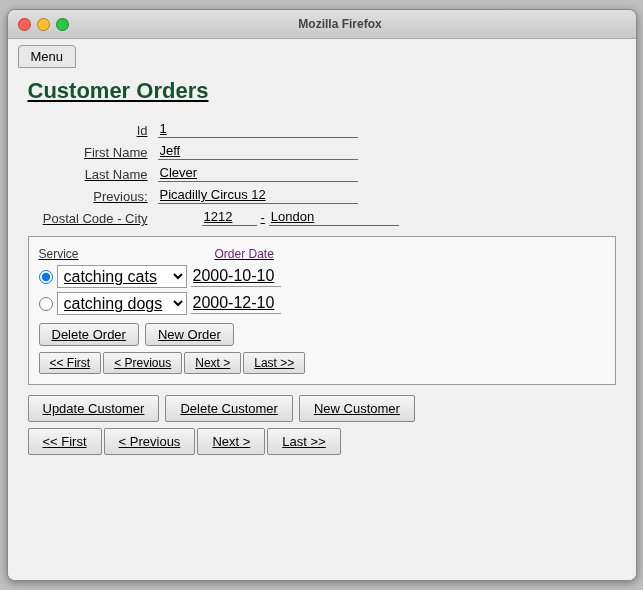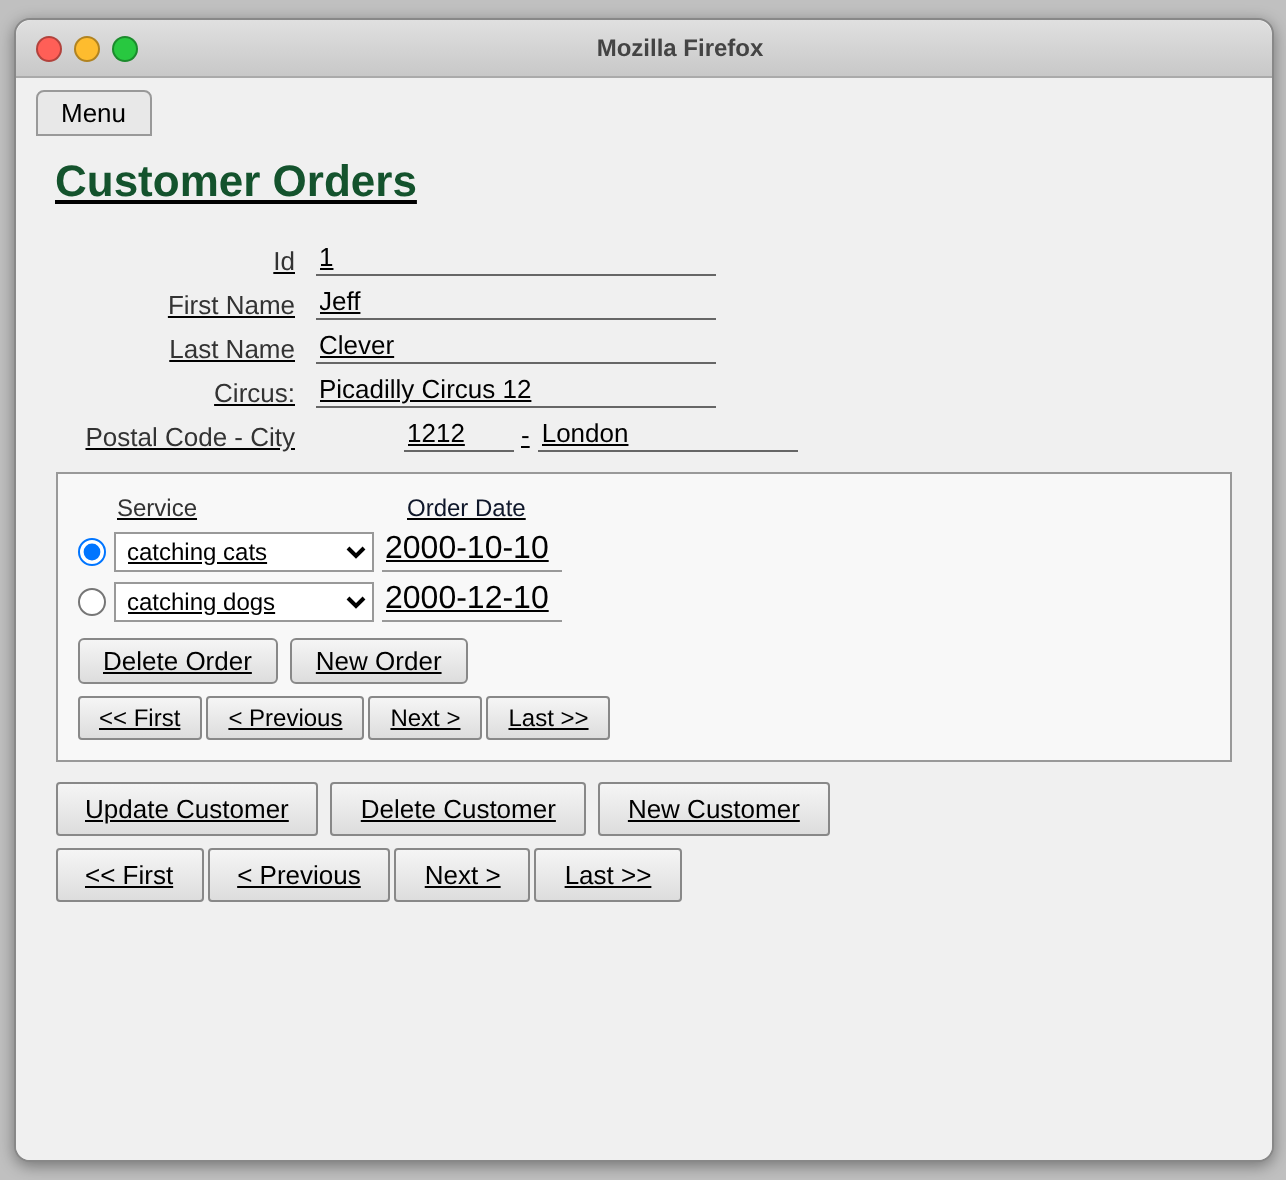--- a/index.html
+++ b/index.html
@@ -163,51 +163,51 @@
 
     .orders-title {
       text-align: center;
       font-weight: bold;
       font-size: 13px;
       margin-bottom: 8px;
     }
 
     .orders-header {
       display: flex;
-      margin-left: 20px;
       margin-bottom: 4px;
+      gap: 31px;
     }
 
     .col-service {
       width: 145px;
       font-size: 12px;
       color: #333;
     }
 
     .col-date {
       font-size: 12px;
-      color: #0f172a;
+      color: #701a75;
     }
 
     .order-row {
       display: flex;
       align-items: center;
       margin-bottom: 4px;
     }
 
     .radio-btn {
       width: 14px;
       height: 14px;
       margin-right: 4px;
       cursor: pointer;
     }
 
     .order-select {
       width: 130px;
-      font-size: 12px;
+      font-size: 16px;
       border: 1px solid #999;
       background: #fff;
       padding: 1px 2px;
     }
 
     .order-date {
       margin-left: 4px;
       font-size: 16px;
       border: none;
       border-bottom: 1px solid #999;
@@ -309,21 +309,21 @@
         </div>
         <div class="form-row">
           <span class="form-label">First Name</span>
           <input class="form-input" type="text" value="Jeff" style="">
         </div>
         <div class="form-row">
           <span class="form-label">Last Name</span>
           <input class="form-input" type="text" value="Clever" style="">
         </div>
         <div class="form-row">
-          <span class="form-label">Circus:</span>
+          <span class="form-label">Previous:</span>
           <input class="form-input" type="text" value="Picadilly Circus 12" style="">
         </div>
         <div class="form-row">
           <span class="form-label">Postal Code - City</span>
           <div class="postal-row">
             <input class="postal-input" type="text" value="1212" style="">
             <span class="postal-dash">-</span>
             <input class="city-input" type="text" value="London" style="">
           </div>
         </div>

